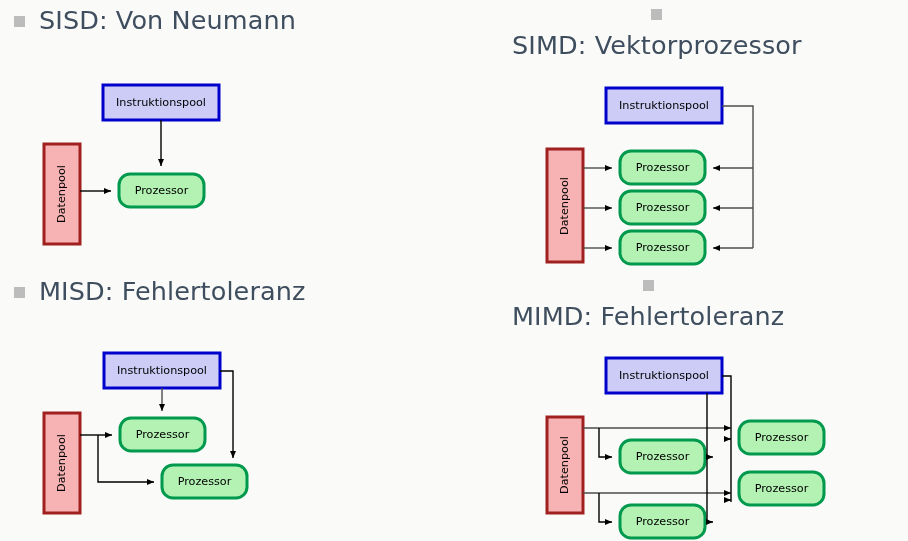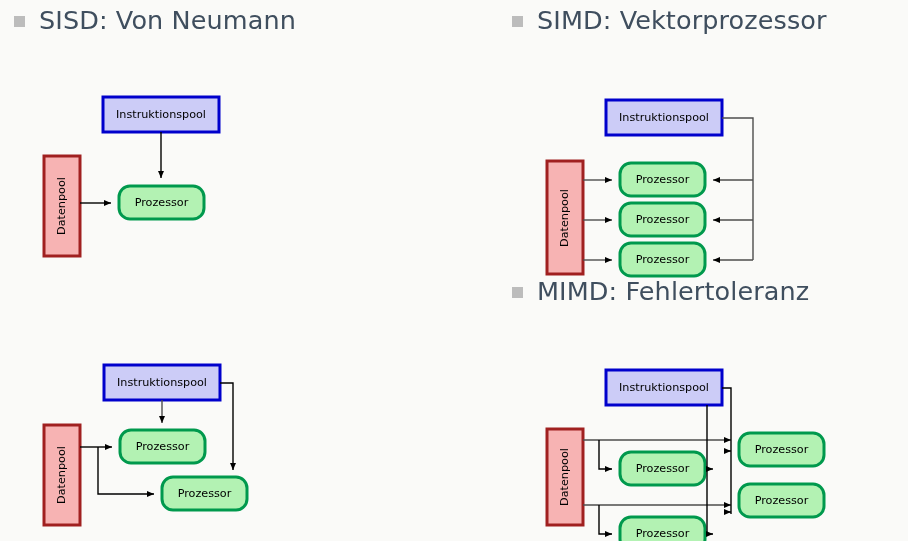--- a/index.html
+++ b/index.html
@@ -32,21 +32,21 @@
 
   .heading {
     position: absolute;
     left: 14px;
     top: 8px;
     display: flex;
     align-items: center;
     gap: 14px;
     white-space: nowrap;
   }
-  .q-tr .heading, .q-br .heading { left: 58px; }
+  .q-tr .heading, .q-br .heading { left: 58px; flex-direction: column; }
 
   .bullet-square {
     width: 11px;
     height: 11px;
     background: #bcbcbc;
     flex: 0 0 auto;
     position: relative;
     top: 1px;
   }
   .heading-text {
@@ -54,21 +54,21 @@
     font-size: 25.5px;
     font-weight: 400;
     color: #3f4e5e;
     letter-spacing: 0.1px;
     line-height: 1;
   }
 
   .diagram {
     position: absolute;
     left: 0;
-    top: 68px;
+    top: 56px;
     width: 454px;
     height: 214px;
     text-align: right;
   }
   svg { display: block; overflow: visible; }
 
   .lbl {
     font-family: "DejaVu Sans", sans-serif;
     font-size: 11.2px;
     fill: #000000;
@@ -141,20 +141,24 @@
 
         <path d="M268,50 L299,50 L299,192" fill="none" stroke="#4d4d4d" stroke-width="1.4"></path>
         <line x1="299" y1="112" x2="259" y2="112" stroke="#4d4d4d" stroke-width="1.4" marker-end="url(#ah2)"></line>
         <line x1="299" y1="152" x2="259" y2="152" stroke="#4d4d4d" stroke-width="1.4" marker-end="url(#ah2)"></line>
         <line x1="299" y1="192" x2="259" y2="192" stroke="#4d4d4d" stroke-width="1.4" marker-end="url(#ah2)"></line>
       </svg>
     </div>
   </div>
 
   <div class="quadrant q-bl">
+    <div class="heading">
+      <span class="bullet-square"></span>
+      <span class="heading-text">MISD: Fehlertoleranz</span>
+    </div>
     <div class="diagram">
       <svg width="454" height="214" viewBox="0 0 454 214">
         <defs>
           <marker id="ah3" markerWidth="8" markerHeight="8" refX="7" refY="3" orient="auto" markerUnits="userSpaceOnUse">
             <path d="M0,0 L7,3 L0,6 z" fill="#000"></path>
           </marker>
         </defs>
 
         <rect x="104" y="26" width="116" height="35" fill="#ccccf7" stroke="#0000cc" stroke-width="3"></rect>
         <text class="lbl" x="162" y="44">Instruktionspool</text>

